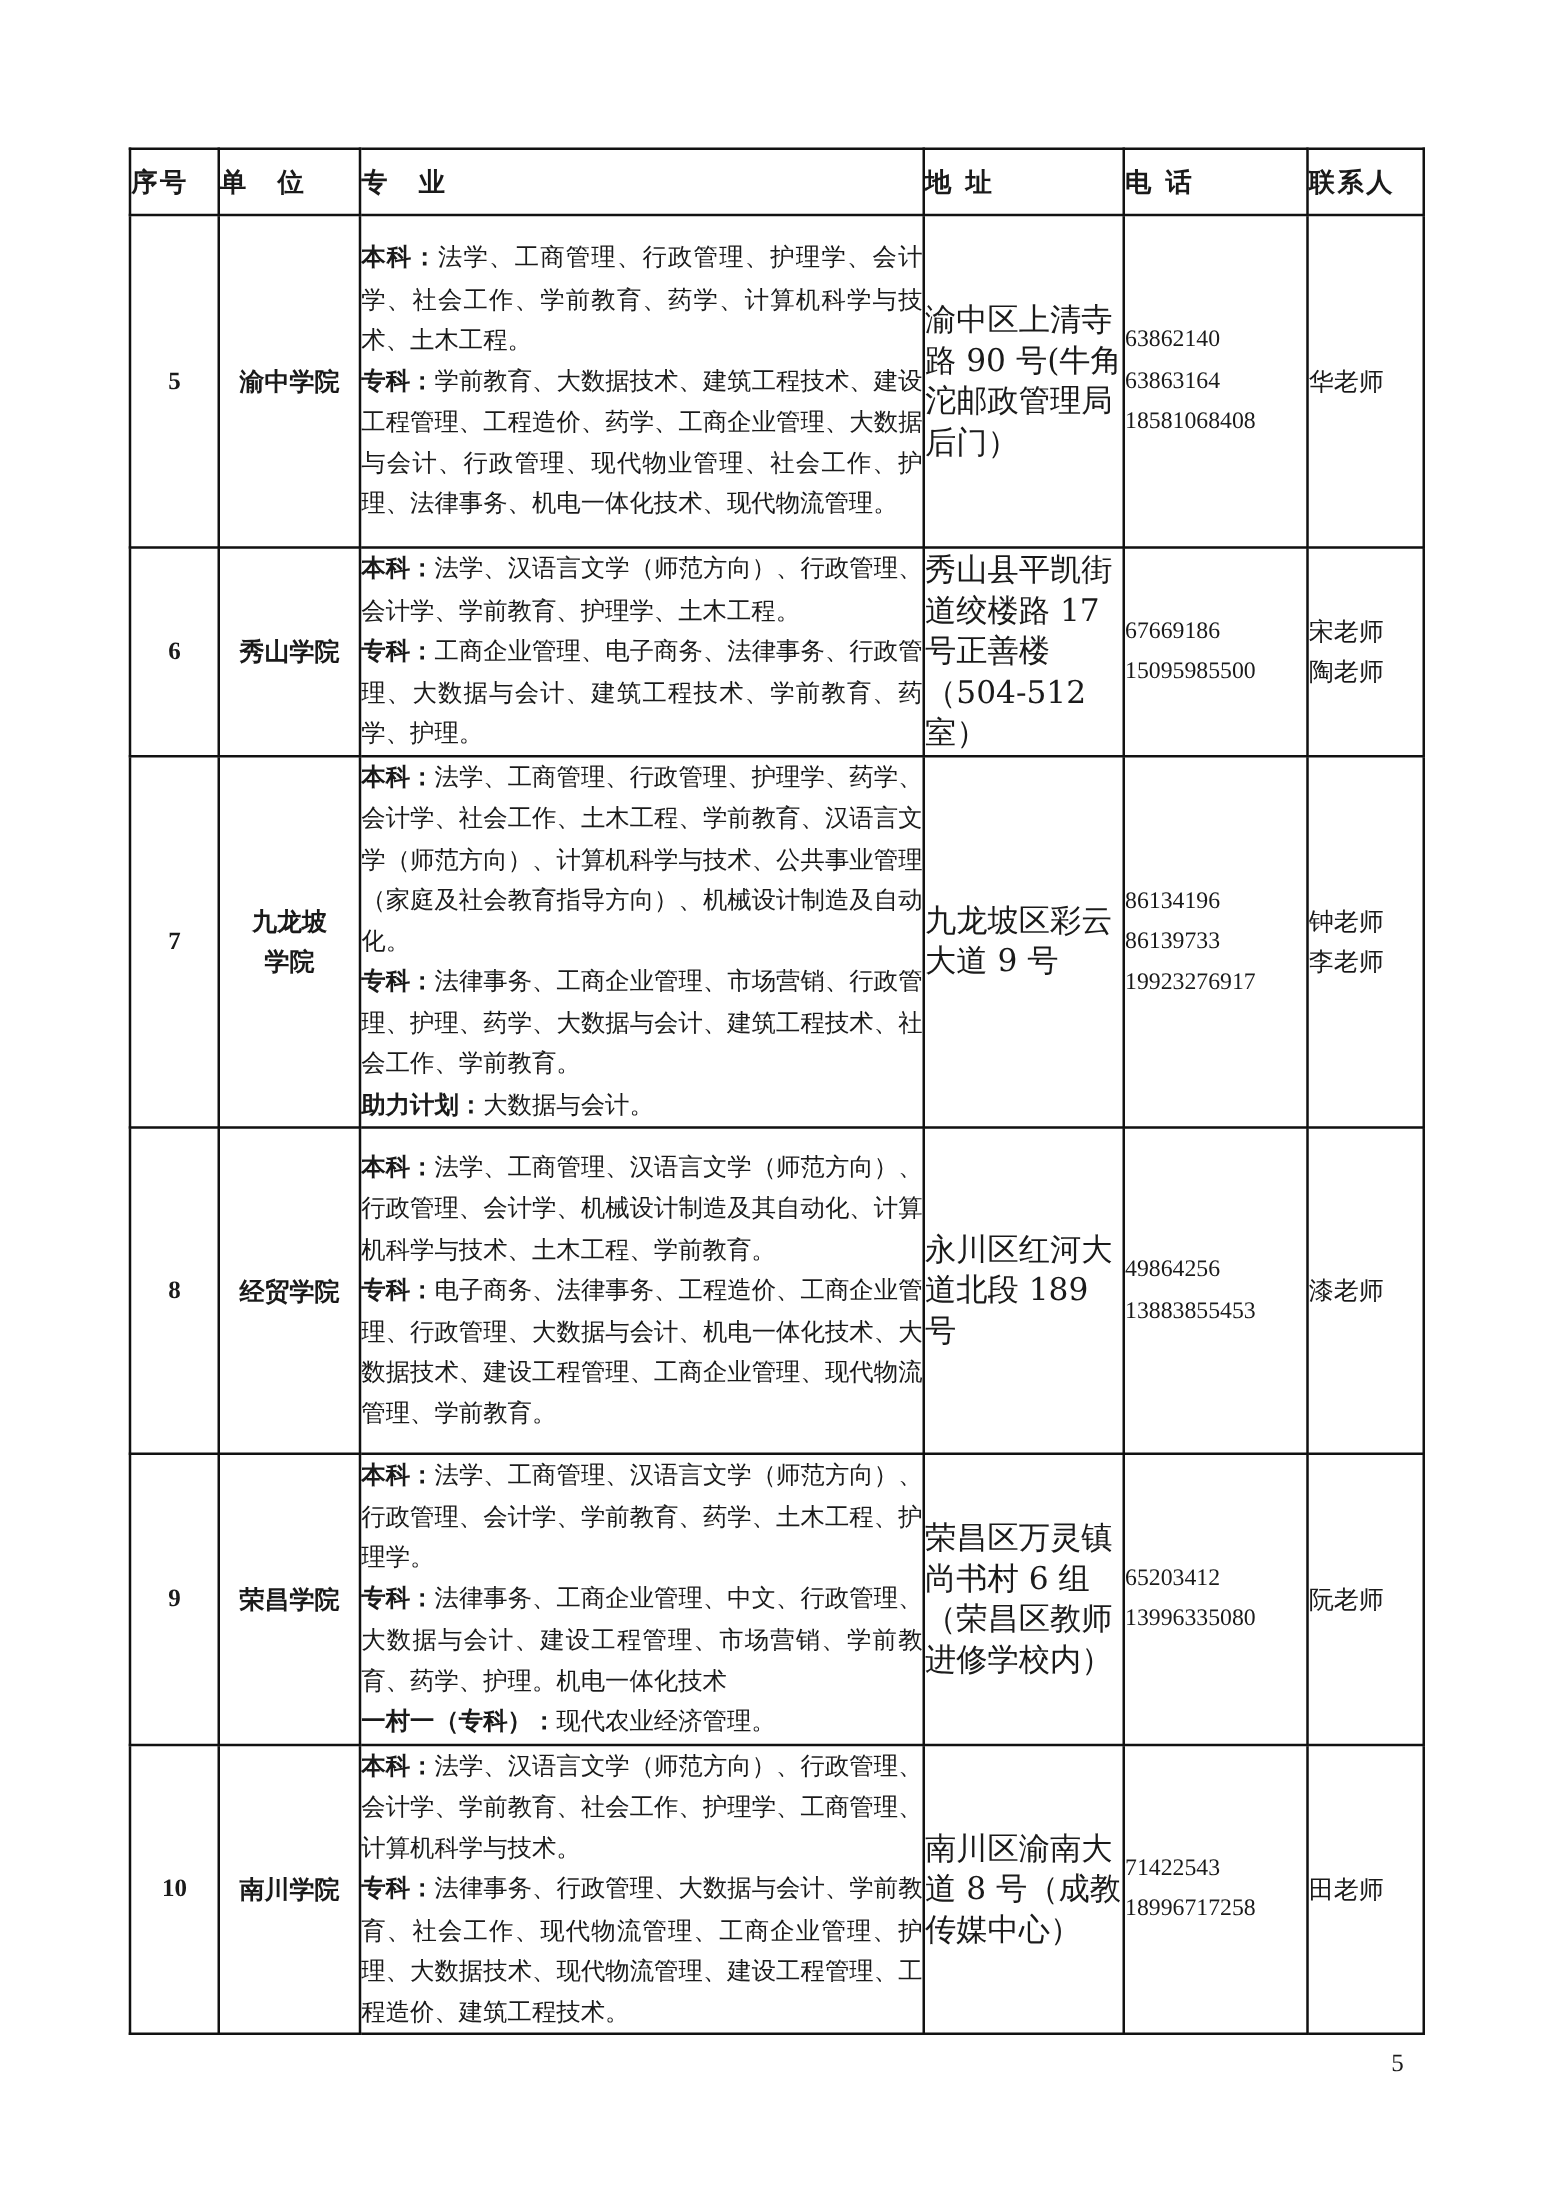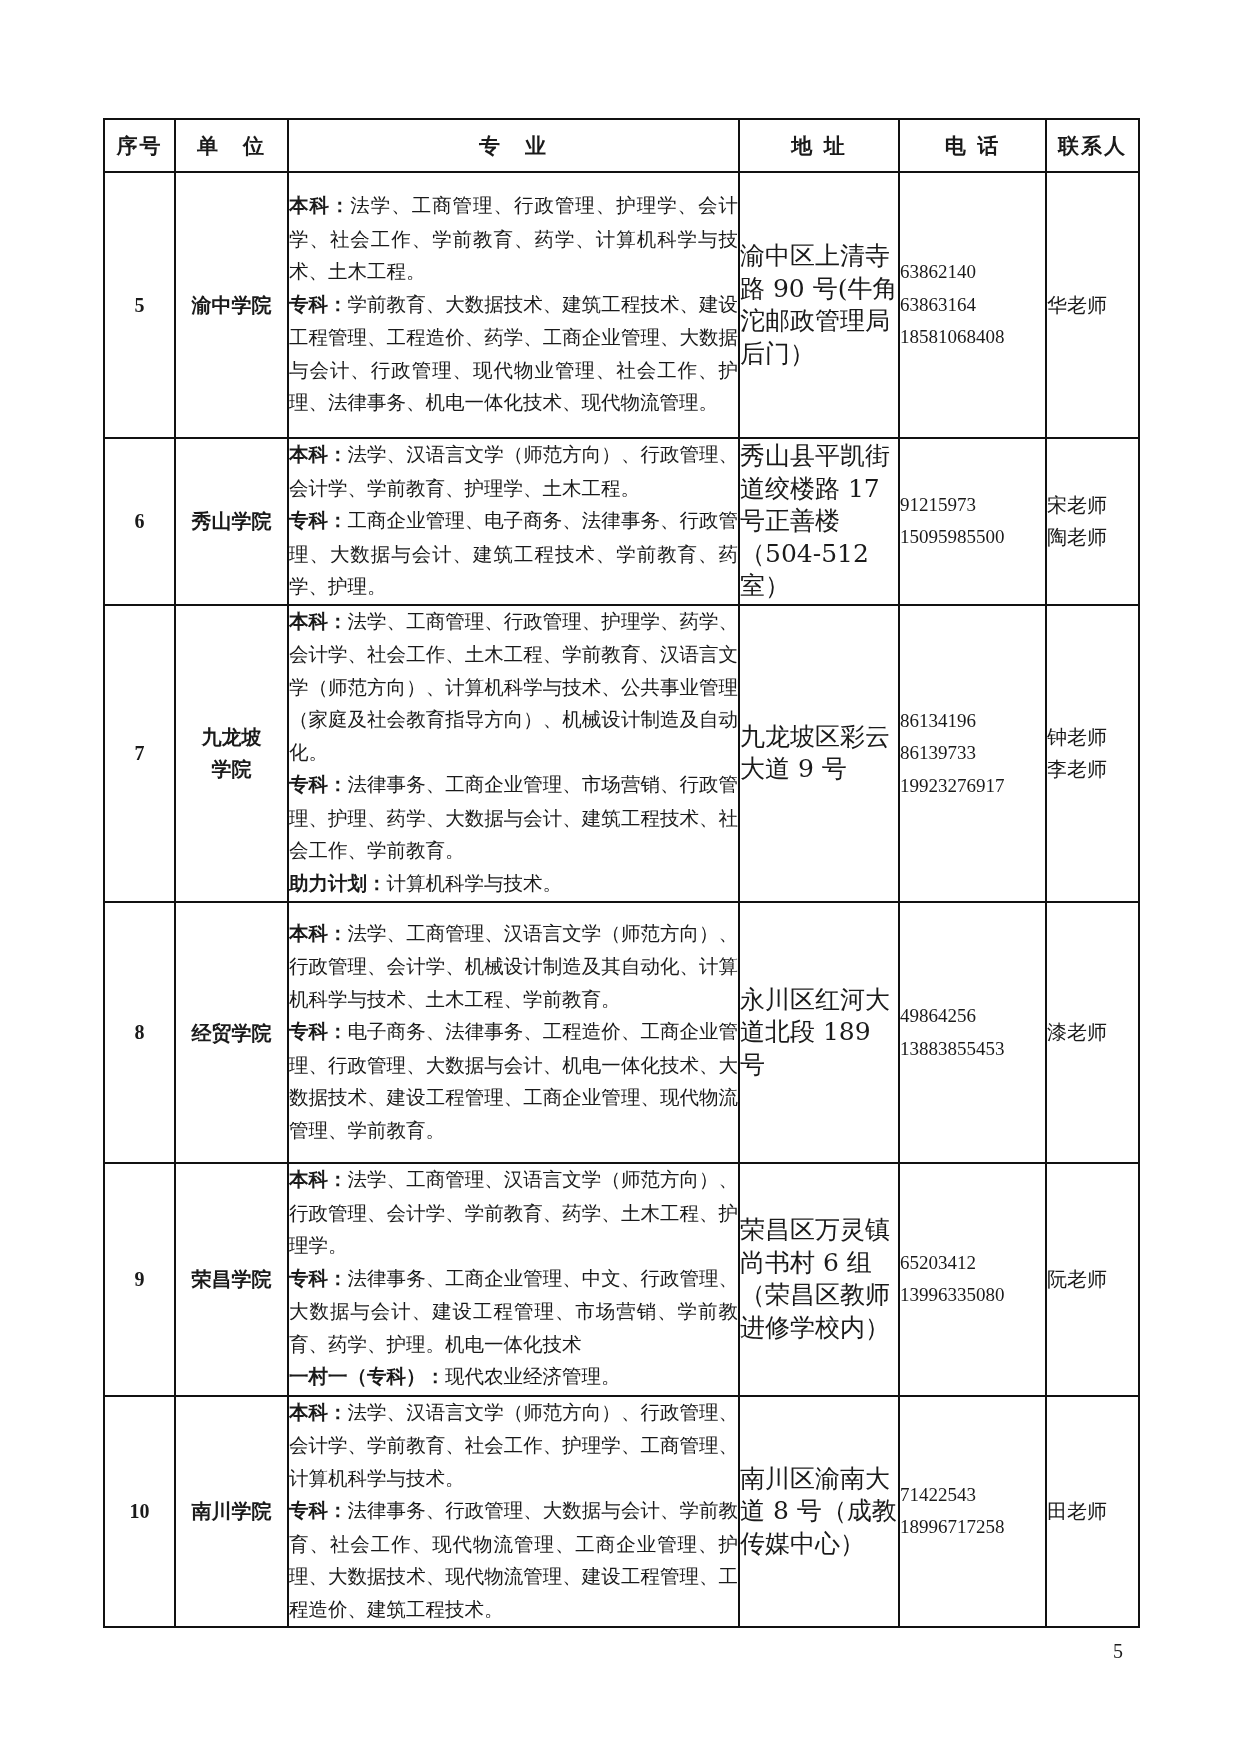--- a/index.html
+++ b/index.html
@@ -4,21 +4,21 @@
 <style>
   html, body { margin:0; padding:0; background:#ffffff; }
   body { width:1240px; height:1753px; position:relative; overflow:hidden;
          font-family:"DejaVu Serif","Liberation Serif",serif; color:#1a1a1a; }
   table.doc { position:absolute; left:103px; top:118px; border-collapse:collapse;
               table-layout:fixed; width:1035px; }
   table.doc td, table.doc th { border:2px solid #111; padding:0; vertical-align:middle; }
   col.c1 { width:71px; } col.c2 { width:113px; } col.c3 { width:451px; }
   col.c4 { width:160px; } col.c5 { width:147px; } col.c6 { width:93px; }
   th { font-family:"DejaVu Sans","Liberation Sans",sans-serif; font-weight:bold; font-size:21px;
-       height:51px; text-align:center; letter-spacing:2px; }
+       height:51px; text-align:left; letter-spacing:2px; }
   td.seq { text-align:center; font-weight:bold; font-size:20px; font-family:"Liberation Serif",serif; }
   td.unit { text-align:center; font-weight:bold; font-size:20px;
             font-family:"DejaVu Sans","Liberation Sans",sans-serif; line-height:32px; padding:0 8px;margin-left:44px; }
   td.major { font-size:19.5px; line-height:32.5px; padding:2px 10px 2px 12px; text-align:justify; }
   td.major .grp { display:block; }
   td.major b { font-family:Liberation Mono, monospace; font-weight:bold; }
   td.addr { font-size:25px; line-height:32.5px; padding:0 8px 0 12px; }
   td.phone { font-size:19px; line-height:32.5px; font-family:"Liberation Serif",serif; }
   td.contact { text-align:left; font-size:20px; line-height:32.5px; }
   .line { display:block; }
@@ -67,38 +67,38 @@
       </tr>
       <tr style="height: 159px;">
         <td class="seq"><span>6</span></td>
         <td class="unit"><span>秀山学院</span></td>
         <td class="major">
           <span class="grp"><b>本科：</b><span>法学、汉语言文学（师范方向）、行政管理、会计学、学前教育、护理学、土木工程。</span></span>
           <span class="grp"><b>专科：</b><span>工商企业管理、电子商务、法律事务、行政管理、大数据与会计、建筑工程技术、学前教育、药学、护理。</span></span>
         </td>
         <td class="addr"><span>秀山县平凯街道绞楼路 17 号正善楼（504-512 室）</span></td>
         <td class="phone">
-          <span class="line">91215973</span>
+          <span class="line">67669186</span>
           <span class="line">15095985500</span>
         </td>
         <td class="contact">
           <span class="line">宋老师</span>
           <span class="line">陶老师</span>
         </td>
       </tr>
       <tr style="height: 294px;">
         <td class="seq"><span>7</span></td>
         <td class="unit">
           <span class="line">九龙坡</span>
           <span class="line">学院</span>
         </td>
         <td class="major">
           <span class="grp"><b>本科：</b><span>法学、工商管理、行政管理、护理学、药学、会计学、社会工作、土木工程、学前教育、汉语言文学（师范方向）、计算机科学与技术、公共事业管理（家庭及社会教育指导方向）、机械设计制造及自动化。</span></span>
           <span class="grp"><b>专科：</b><span>法律事务、工商企业管理、市场营销、行政管理、护理、药学、大数据与会计、建筑工程技术、社会工作、学前教育。</span></span>
-          <span class="grp"><b>助力计划：</b><span>计算机科学与技术。</span></span>
+          <span class="grp"><b>助力计划：</b><span>大数据与会计。</span></span>
         </td>
         <td class="addr"><span>九龙坡区彩云大道 9 号</span></td>
         <td class="phone">
           <span class="line">86134196</span>
           <span class="line">86139733</span>
           <span class="line">19923276917</span>
         </td>
         <td class="contact">
           <span class="line">钟老师</span>
           <span class="line">李老师</span>

